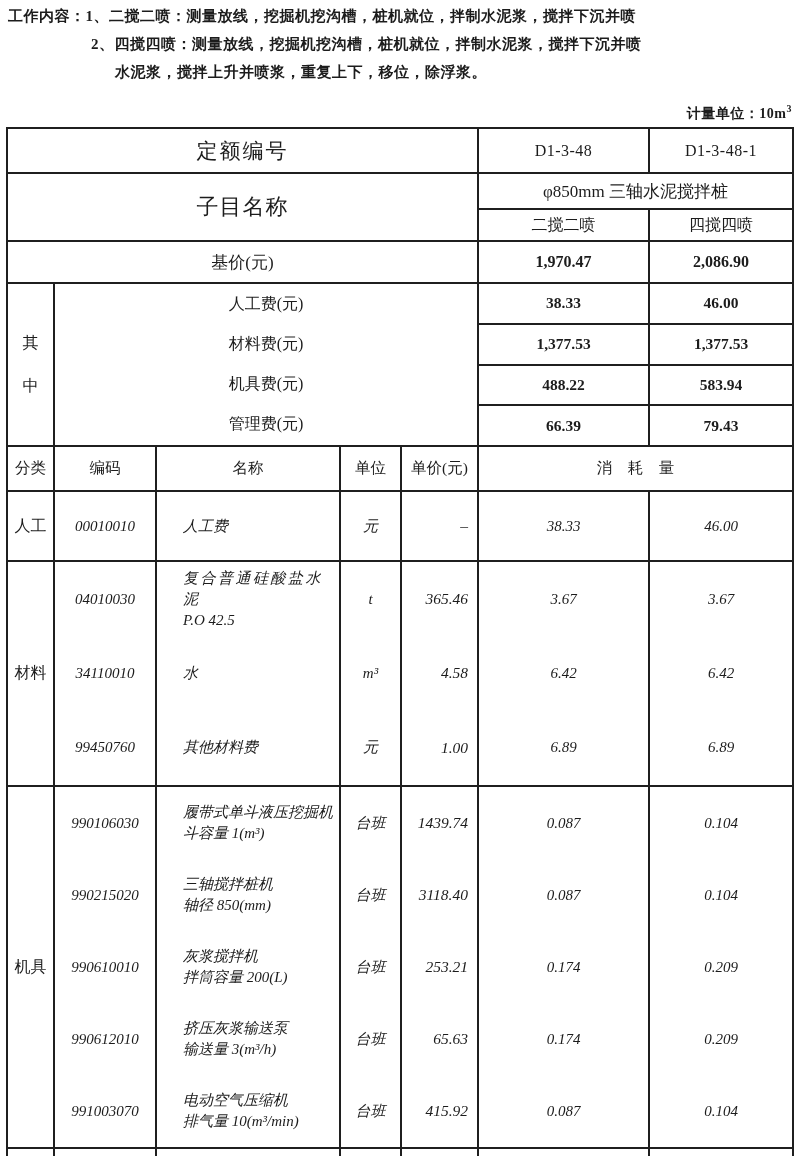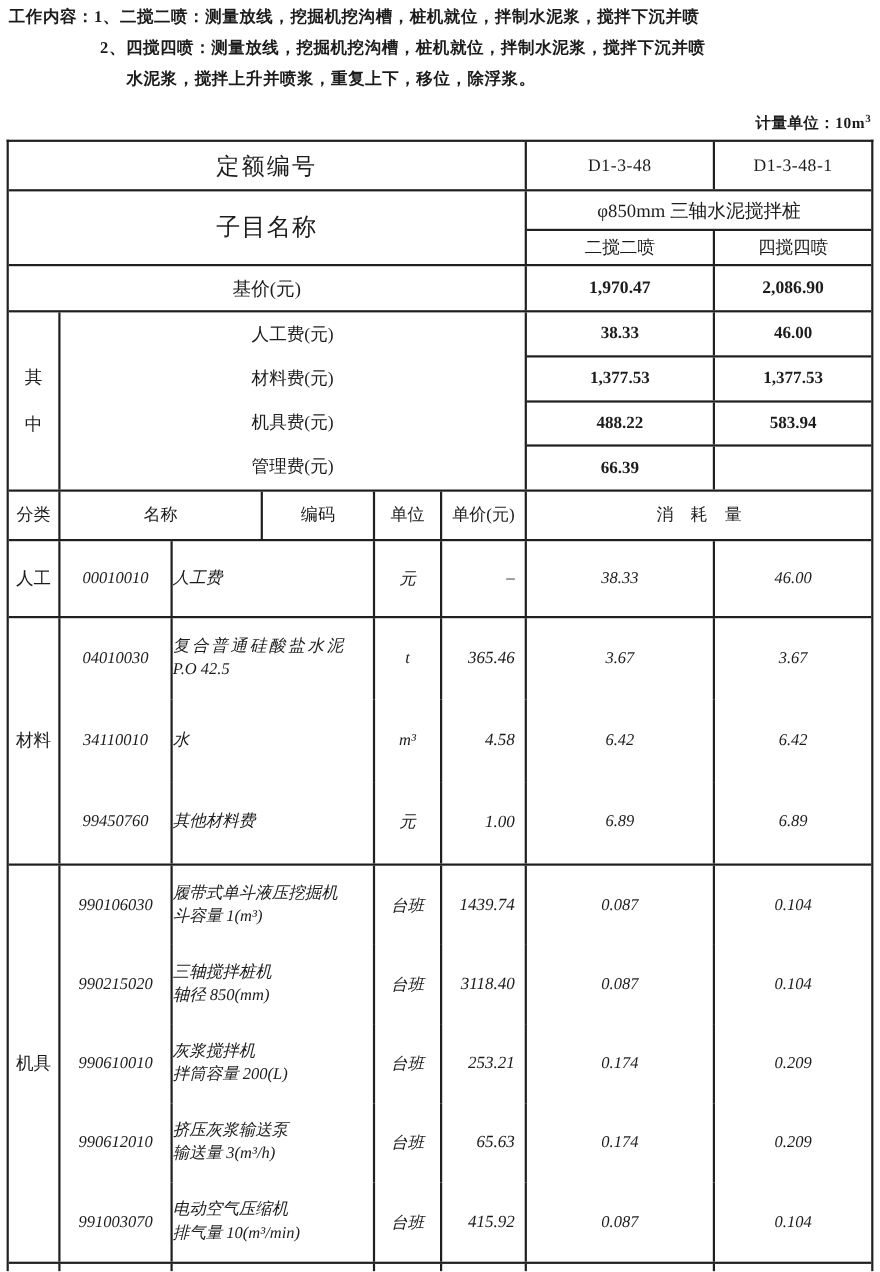--- a/index.html
+++ b/index.html
@@ -49,21 +49,21 @@
   
   .among-chars{flex-direction:column;gap:22px;font-size:16px;}
   .among-labels{width:424px;display:flex;flex-direction:column;box-sizing:border-box;border-right:2px solid #1f1f1f;}
   .among-labels div{flex:1;display:flex;align-items:center;justify-content:center;font-size:16px;}
   .among-vals{flex:1 1 auto;display:flex;flex-direction:column;}
   .among-vals .vrow{flex:1;display:flex;box-sizing:border-box;border-bottom:2px solid #1f1f1f;}
   .among-vals .vrow:last-child{border-bottom:none;}
   
   .sect-body{flex:1 1 auto;display:flex;flex-direction:column;}
   .irow{flex:1;display:flex;font-style:italic;}
-  .name-cell{flex-direction:column;align-items:flex-start;justify-content:center;padding-left:0;line-height:21px;font-size:15px;}
+  .name-cell{flex-direction:column;align-items:flex-start;justify-content:center;padding-left:26px;line-height:21px;font-size:15px;}
   .name-cell .nl{min-height:21px;}
   .ls2{letter-spacing:2.5px;}
   .price-cell{justify-content:flex-end;padding-right:9px;font-size:15.5px;}
   .val{font-size:15px;}
   .dh{font-size:15.5px;}
 </style>
 </head>
 <body>
 
 <div class="sheet">
@@ -120,28 +120,29 @@
         <div class="vrow">
           <div class="cell c5 t-bold" style="height:100%;">1,377.53</div>
           <div class="cell last t-bold">1,377.53</div>
         </div>
         <div class="vrow">
           <div class="cell c5 t-bold" style="height:100%;">488.22</div>
           <div class="cell last t-bold">583.94</div>
         </div>
         <div class="vrow">
           <div class="cell c5 t-bold" style="height:100%;">66.39</div>
+          <div class="cell last t-bold">79.43</div>
         </div>
       </div>
     </div>
 
     <div class="band h-dhead">
       <div class="cell c0 dh">分类</div>
+      <div class="cell c1 dh">编码</div>
       <div class="cell c2 dh">名称</div>
-      <div class="cell c1 dh">编码</div>
       <div class="cell c3 dh">单位</div>
       <div class="cell c4 dh">单价(元)</div>
       <div class="cell last dh">消　耗　量</div>
     </div>
 
     <div class="band h-labor">
       <div class="cell c0 t-n16">人工</div>
       <div class="sect-body">
         <div class="irow">
           <div class="cell c1 val" style="height:100%;">00010010</div>

